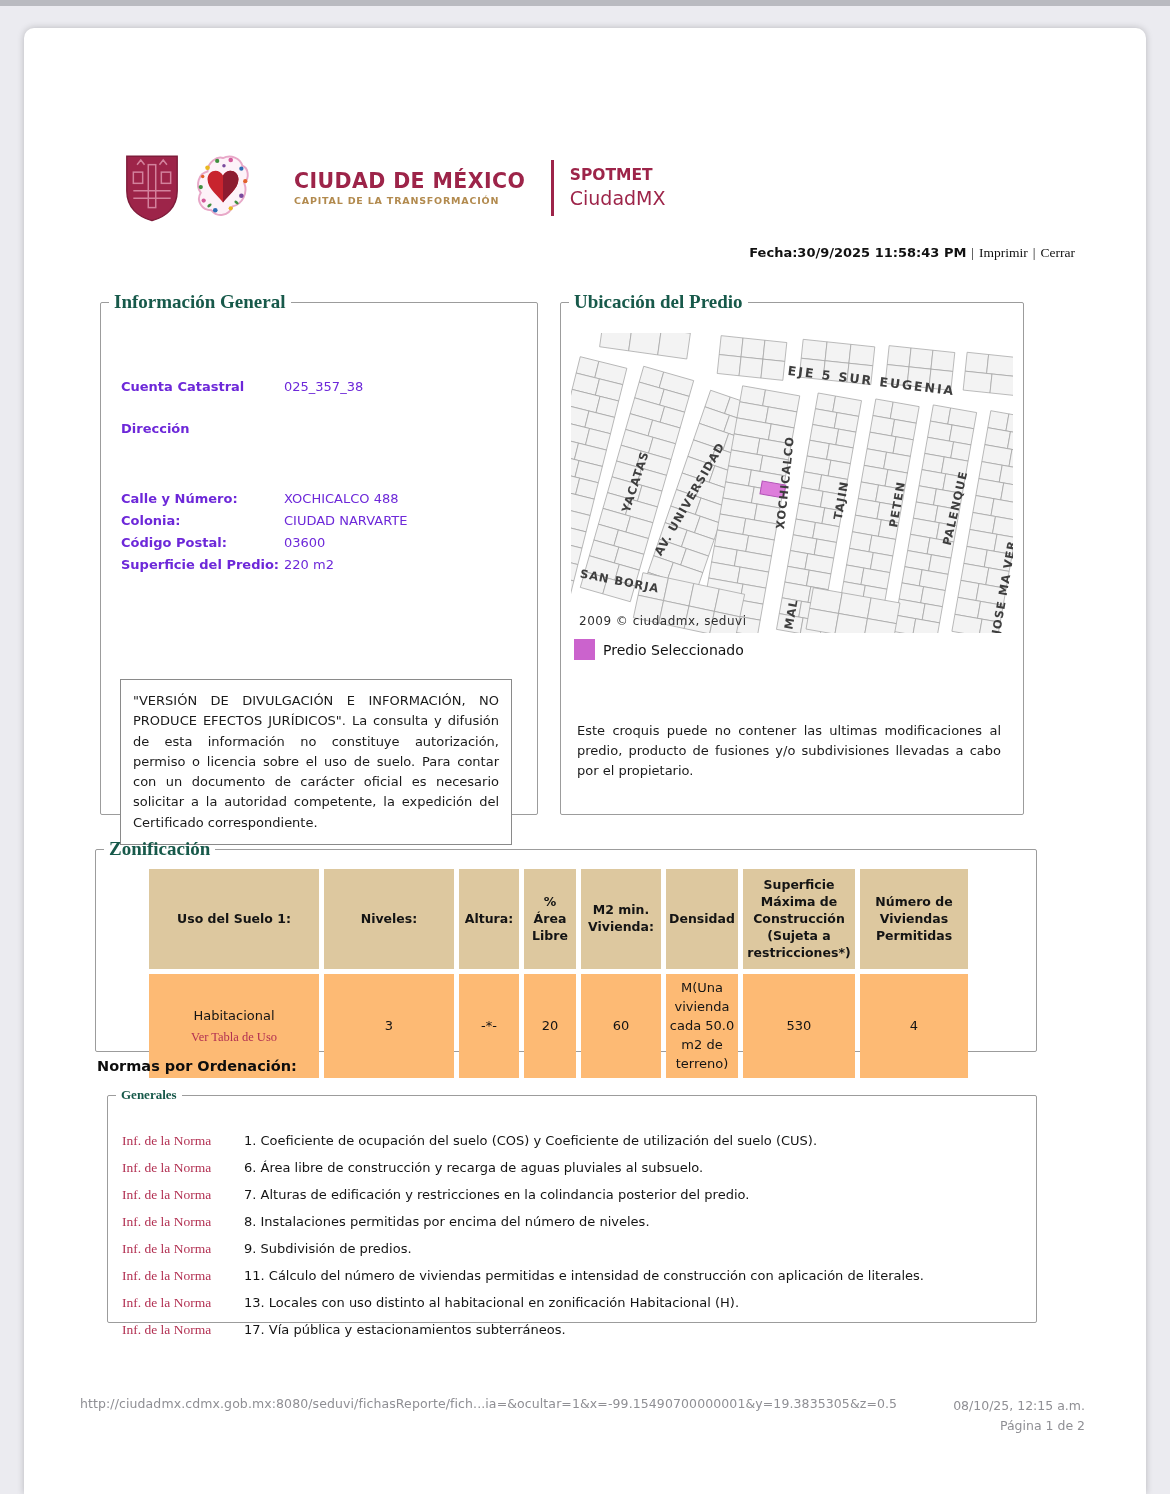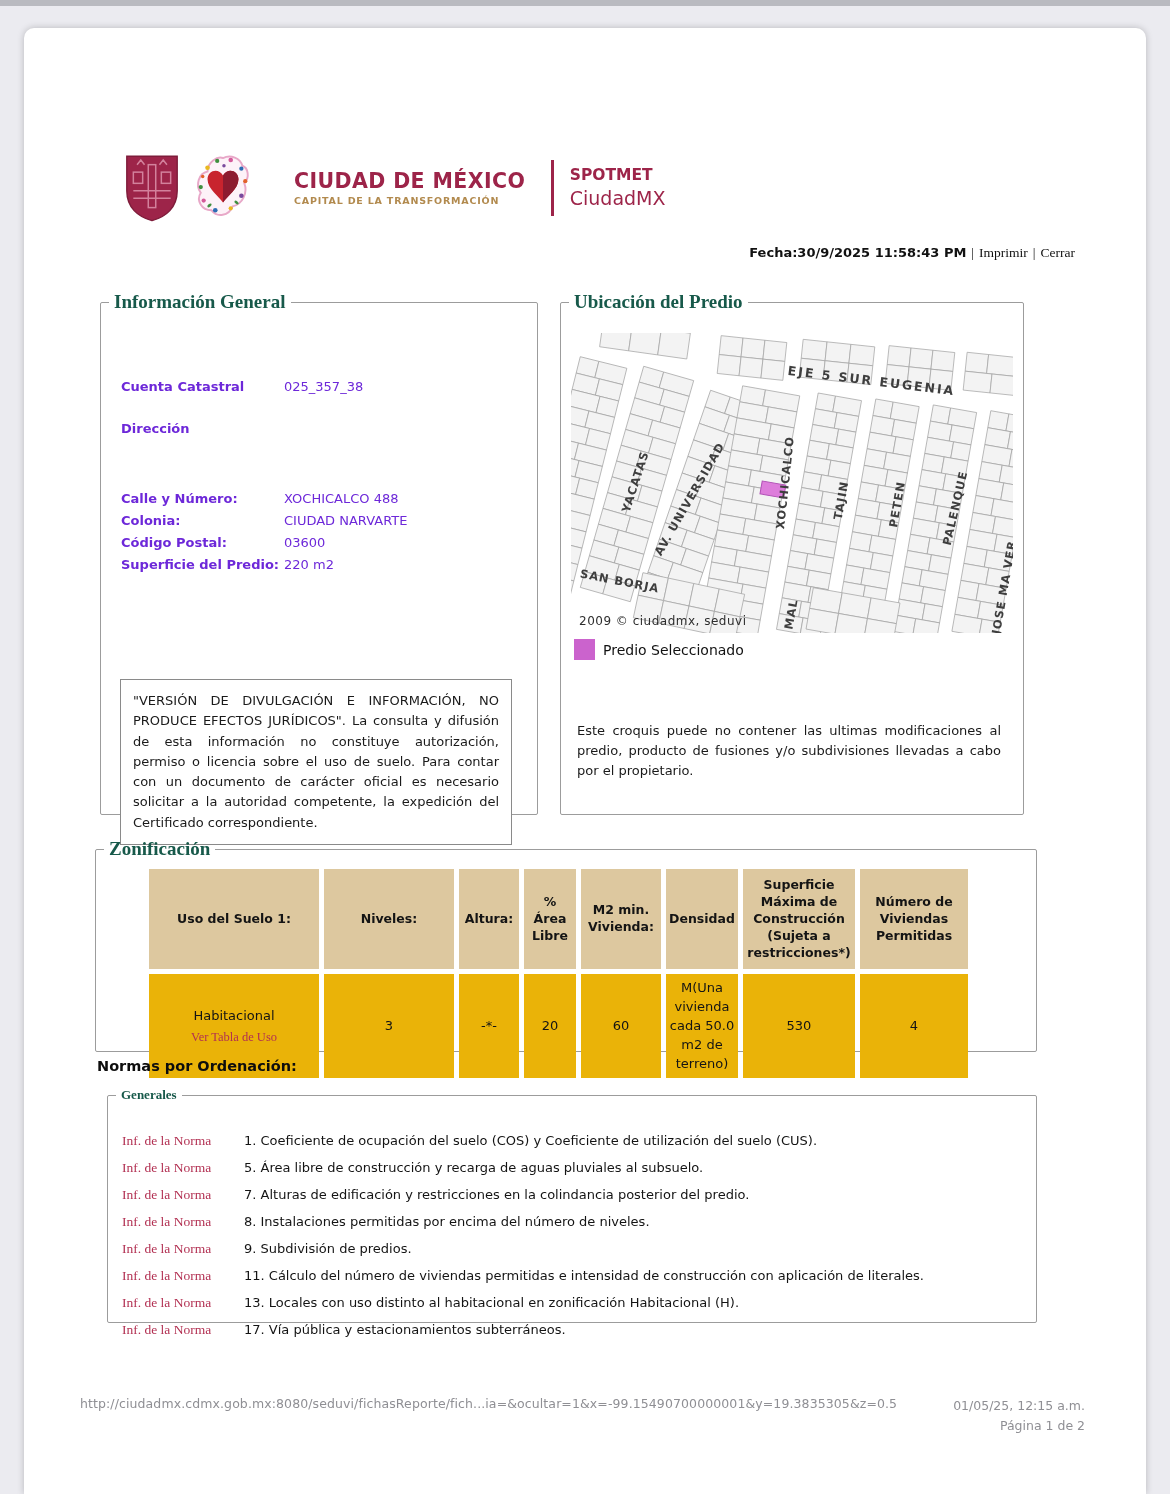--- a/index.html
+++ b/index.html
@@ -71,21 +71,21 @@
   .map-legend span{font-size:14px;color:#111;}
   .map-note{
     position:absolute;left:16px;top:408px;width:424px;
     font-size:13px;line-height:1.55;text-align:justify;color:#1a1a1a;
   }
 
   
   .ztable{border-collapse:separate;border-spacing:5px;margin:4px 0 0 48px;table-layout:fixed;}
   .ztable td{vertical-align:middle;text-align:center;}
   .ztable td.th{background:#ddc89f;font-weight:bold;font-size:12.5px;color:#141414;padding:8px 3px;height:82px;line-height:1.35;}
-  .ztable td.td{font-size:13px;color:#141414;padding:4px 2px;height:96px;line-height:1.45;background:#eab308;}
+  .ztable td.td{font-size:13px;color:#141414;padding:4px 2px;height:96px;line-height:1.45;background:#fdba74;}
   .uso-link{font-family:"Liberation Serif",serif;color:#b23052;font-size:12.5px;display:block;margin-top:2px;cursor:pointer;}
 
   
   .normas-heading{position:absolute;left:73px;top:1030px;font-size:14.5px;font-weight:bold;color:#0d0d0d;}
   .norm-row{position:absolute;left:14px;display:flex;align-items:baseline;}
   .norm-link{font-family:"Liberation Serif",serif;color:#b23052;font-size:13.5px;width:122px;flex:none;cursor:pointer;}
   .norm-text{font-size:13px;color:#141414;}
 
   
   .footer-url{position:absolute;left:56px;top:1368px;font-size:12.5px;color:#8f8f94;letter-spacing:.1px;}
@@ -537,21 +537,21 @@
 
   <fieldset class="fs-gen">
     <legend>Generales</legend>
     <div id="norm-rows">
         <div class="norm-row" style="top: 30px;">
           <span class="norm-link">Inf. de la Norma</span>
           <span class="norm-text">1. Coeficiente de ocupación del suelo (COS) y Coeficiente de utilización del suelo (CUS).</span>
         </div>
         <div class="norm-row" style="top: 57px;">
           <span class="norm-link">Inf. de la Norma</span>
-          <span class="norm-text">5. Área libre de construcción y recarga de aguas pluviales al subsuelo.</span>
+          <span class="norm-text">6. Área libre de construcción y recarga de aguas pluviales al subsuelo.</span>
         </div>
         <div class="norm-row" style="top: 84px;">
           <span class="norm-link">Inf. de la Norma</span>
           <span class="norm-text">7. Alturas de edificación y restricciones en la colindancia posterior del predio.</span>
         </div>
         <div class="norm-row" style="top: 111px;">
           <span class="norm-link">Inf. de la Norma</span>
           <span class="norm-text">8. Instalaciones permitidas por encima del número de niveles.</span>
         </div>
         <div class="norm-row" style="top: 138px;">
@@ -568,17 +568,17 @@
         </div>
         <div class="norm-row" style="top: 219px;">
           <span class="norm-link">Inf. de la Norma</span>
           <span class="norm-text">17. Vía pública y estacionamientos subterráneos.</span>
         </div>
       </div>
   </fieldset>
 
   <div class="footer-url">http://ciudadmx.cdmx.gob.mx:8080/seduvi/fichasReporte/fich...ia=&amp;ocultar=1&amp;x=-99.15490700000001&amp;y=19.3835305&amp;z=0.5</div>
   <div class="footer-right">
-    <div>01/05/25, 12:15 a.m.</div>
+    <div>08/10/25, 12:15 a.m.</div>
     <div>Página 1 de 2</div>
   </div>
 
 </div>
 
 </body></html>

